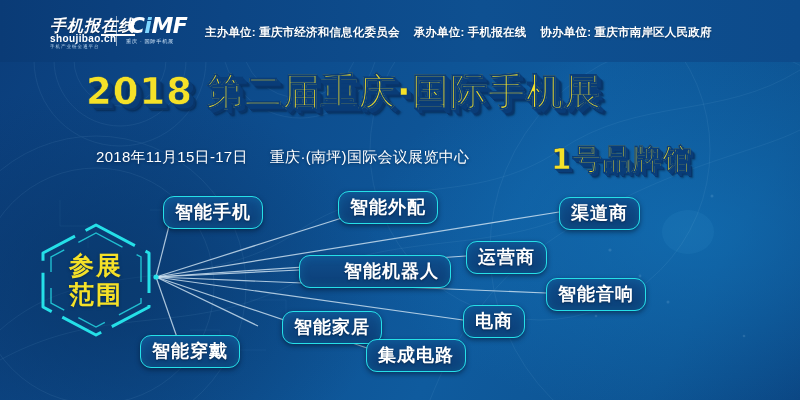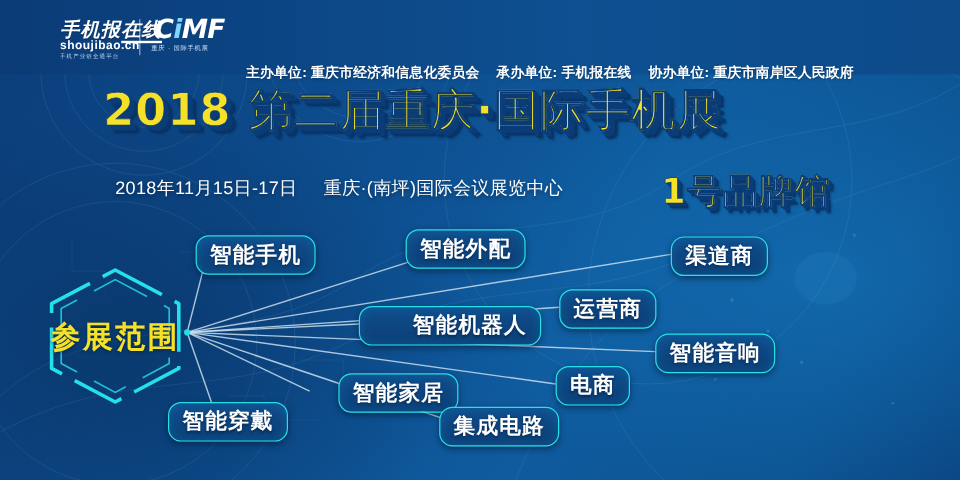--- a/index.html
+++ b/index.html
@@ -42,21 +42,20 @@
     font-size:22px;font-weight:bold;color:#ffffff;letter-spacing:-0.5px;line-height:23px;
     font-family:"DejaVu Sans",sans-serif;font-style:italic;white-space:nowrap;text-align:center;
   }
   .cimf-word .i{color:#7fd6ff;}
   .cimf-sub{font-size:5.2px;color:#cfe4f7;letter-spacing:.7px;line-height:8px;white-space:nowrap;}
   .org-line{
     position:absolute;left:205px;top:22px;width:590px;height:20px;
     display:flex;align-items:center;gap:14px;
     font-size:11.5px;color:#ffffff;white-space:nowrap;font-weight:bold;
     text-shadow:0 1px 2px rgba(0,0,0,.35);
-    margin-top:28px;
   }
   .org-line span{letter-spacing:.2px;}
 
   
   .title-main{
     position:absolute;left:86px;top:70px;
     font-size:37px;font-weight:bold;line-height:44px;white-space:nowrap;
     color:#f5e128;letter-spacing:1px;
     font-family:"DejaVu Sans","Liberation Sans",sans-serif;
     text-shadow:
@@ -87,21 +86,21 @@
     -webkit-text-stroke:0.5px #0a3d78;
   }
 
   
   .diagram{position:absolute;left:0;top:180px;width:800px;height:220px;}
   .lines{position:absolute;left:0;top:0;width:800px;height:220px;}
 
   .hexwrap{position:absolute;left:38px;top:42px;width:116px;height:116px;}
   .hexwrap svg{position:absolute;inset:0;}
   .hextext{
-    position:absolute;inset:0;display:flex;flex-direction:row;
+    position:absolute;inset:0;display:flex;flex-direction:column;
     align-items:center;justify-content:center;
     font-size:25px;font-weight:bold;color:#f5e128;line-height:29px;
     letter-spacing:2px;text-shadow:0 1px 3px rgba(3,24,50,.6);
     font-family:"DejaVu Sans","Liberation Sans",sans-serif;
   }
 
   .node{
     position:absolute;
     background:linear-gradient(180deg,#0f4d8c 0%,#0c3f77 100%);
     border:1.6px solid #25e0e8;border-radius:11px;

